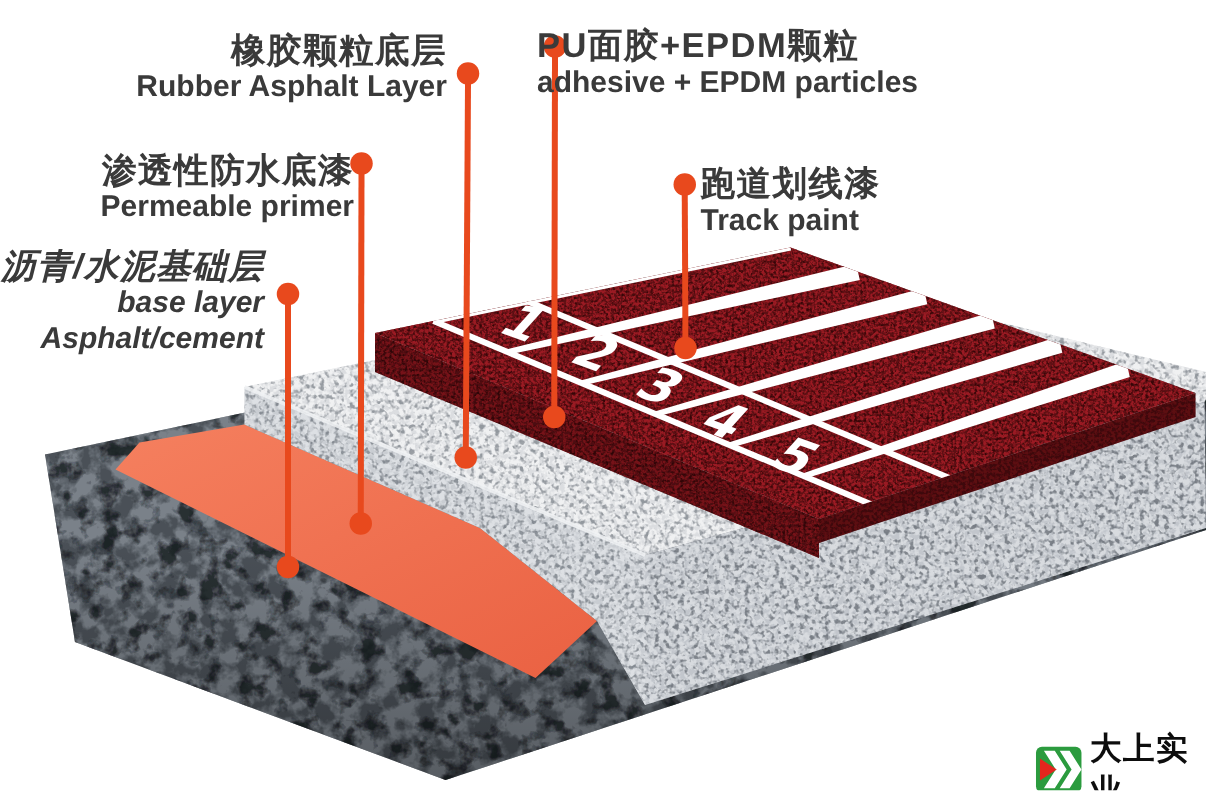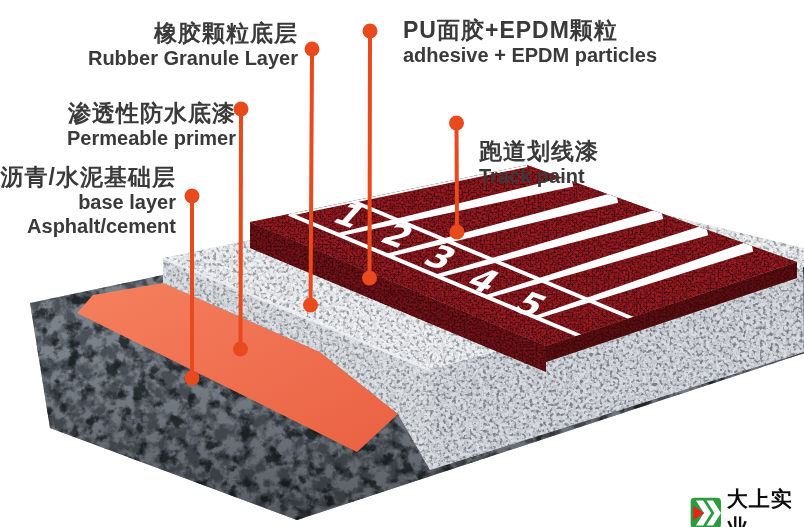--- a/index.html
+++ b/index.html
@@ -16,23 +16,23 @@
     font-weight:bold;
     color:#3a3a3a;
     white-space:nowrap;
   }
   .callout .zh{display:block;font-size:23px;line-height:26px;letter-spacing:1px;}
   .callout .en{display:block;font-size:20px;line-height:24px;}
   .align-right{text-align:right;}
   .align-left{text-align:left;}
   #callout-rubber-granule{top:20px;right:506px;}
   #callout-permeable-primer{top:100px;right:568px;}
-  #callout-asphalt-base{top:164px;right:628px;}
-  #callout-pu-surface{top:17px;left:403px;}
-  #callout-track-paint{top:109px;left:479px;margin-top:29px;}
+  #callout-asphalt-base{top:164px;right:628px;font-style:italic;}
+  #callout-pu-surface{top:17px;left:358px;}
+  #callout-track-paint{top:109px;left:467px;}
   .logo{
     position:absolute;left:690px;top:485px;
     display:flex;align-items:center;gap:5px;
   }
   .logo .logo-text{
     font-size:21px;font-weight:bold;color:#0d0d0d;letter-spacing:1px;
     font-family:"Liberation Sans","DejaVu Sans",sans-serif;
   }
   .lane-num{
     font-family:"DejaVu Sans","Liberation Sans",sans-serif;
@@ -211,21 +211,21 @@
       <g>
         <line x1="456.5" y1="130" x2="457" y2="232" stroke="#E8491D"></line>
         <circle cx="456.5" cy="123" r="7.5" stroke="none" fill="#E8491D"></circle>
         <circle cx="457" cy="232" r="7.5" stroke="none" fill="#E8491D"></circle>
       </g>
     </g>
   </svg>
 
   <div class="callout align-right" id="callout-rubber-granule">
     <span class="zh">橡胶颗粒底层</span>
-    <span class="en">Rubber Granule Layer</span>
+    <span class="en">Rubber Asphalt Layer</span>
   </div>
 
   <div class="callout align-right" id="callout-permeable-primer">
     <span class="zh">渗透性防水底漆</span>
     <span class="en">Permeable primer</span>
   </div>
 
   <div class="callout align-right" id="callout-asphalt-base">
     <span class="zh">沥青/水泥基础层</span>
     <span class="en">base layer</span>

